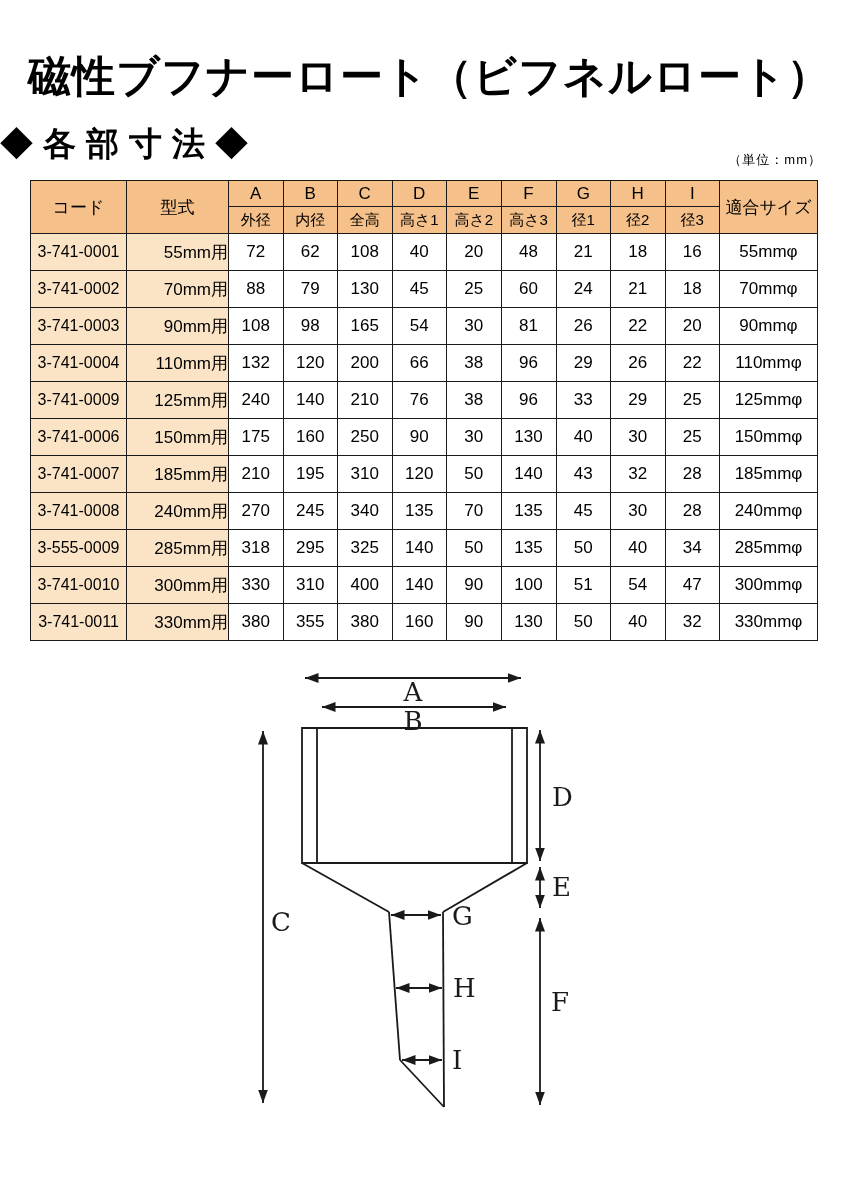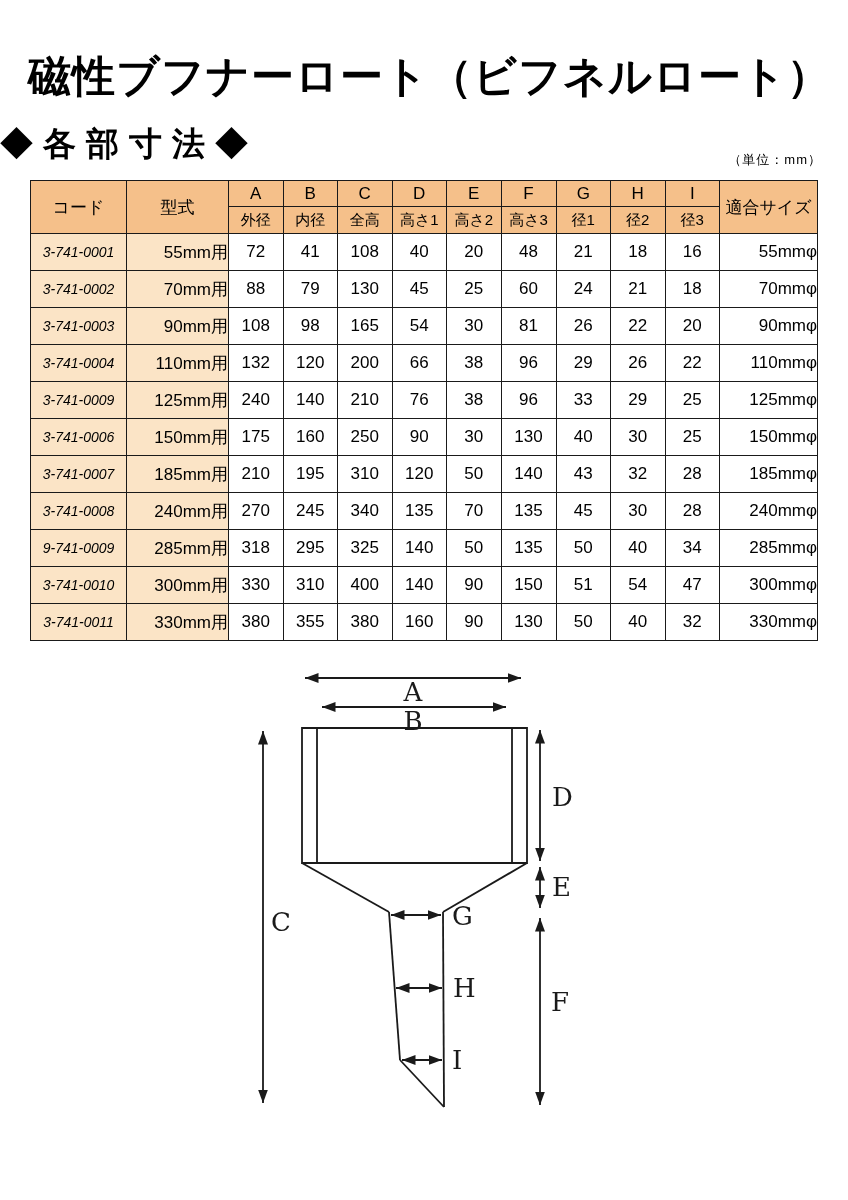--- a/index.html
+++ b/index.html
@@ -26,24 +26,24 @@
   }
   table.dims th, table.dims td{
     border:1.6px solid var(--border,#1a1a1a);
     padding:0;vertical-align:middle;overflow:hidden;white-space:nowrap;
   }
   table.dims thead th{background:var(--header-bg,#f5c08a);font-weight:normal;}
   thead tr.letters th{height:25px;font-size:17px;}
   thead tr.names th{height:26px;font-size:15px;text-align:center;}
   thead th.span2{font-size:17px;}
   tbody td{height:36px;background:#ffffff;}
-  tbody td.code{background:var(--row-label-bg,#fbe4c6);font-size:14px;font-style:italic;}
+  tbody td.code{background:var(--row-label-bg,#fbe4c6);font-size:16px;}
   tbody td.model{background:var(--row-label-bg,#fbe4c6);font-size:17px;text-align:right;}
   tbody td.num{font-size:17px;}
-  tbody td.fit{font-size:17px;text-align:right;}
+  tbody td.fit{font-size:17px;}
   svg.diagram{position:absolute;left:0;top:650px;}
   svg.diagram line, svg.diagram path{stroke:#1a1a1a;stroke-width:1.8;fill:none;}
   svg.diagram text{
     font-family:"DejaVu Serif","Liberation Serif",serif;
     font-size:26px;fill:#1a1a1a;stroke:none;
   }
   svg.diagram marker path{fill:#1a1a1a;stroke:none;}
 </style>
 </head>
 <body>
@@ -92,21 +92,21 @@
       <th>径1</th>
       <th>径2</th>
       <th>径3</th>
     </tr>
   </thead>
   <tbody>
       <tr>
         <td class="code">3-741-0001</td>
         <td class="model">55mm用</td>
         <td class="num">72</td>
-        <td class="num">41</td>
+        <td class="num">62</td>
         <td class="num">108</td>
         <td class="num">40</td>
         <td class="num">20</td>
         <td class="num">48</td>
         <td class="num">21</td>
         <td class="num">18</td>
         <td class="num">16</td>
         <td class="fit">55mmφ</td>
       </tr>
       <tr>
@@ -201,42 +201,42 @@
         <td class="num">340</td>
         <td class="num">135</td>
         <td class="num">70</td>
         <td class="num">135</td>
         <td class="num">45</td>
         <td class="num">30</td>
         <td class="num">28</td>
         <td class="fit">240mmφ</td>
       </tr>
       <tr>
-        <td class="code">9-741-0009</td>
+        <td class="code">3-555-0009</td>
         <td class="model">285mm用</td>
         <td class="num">318</td>
         <td class="num">295</td>
         <td class="num">325</td>
         <td class="num">140</td>
         <td class="num">50</td>
         <td class="num">135</td>
         <td class="num">50</td>
         <td class="num">40</td>
         <td class="num">34</td>
         <td class="fit">285mmφ</td>
       </tr>
       <tr>
         <td class="code">3-741-0010</td>
         <td class="model">300mm用</td>
         <td class="num">330</td>
         <td class="num">310</td>
         <td class="num">400</td>
         <td class="num">140</td>
         <td class="num">90</td>
-        <td class="num">150</td>
+        <td class="num">100</td>
         <td class="num">51</td>
         <td class="num">54</td>
         <td class="num">47</td>
         <td class="fit">300mmφ</td>
       </tr>
       <tr>
         <td class="code">3-741-0011</td>
         <td class="model">330mm用</td>
         <td class="num">380</td>
         <td class="num">355</td>

